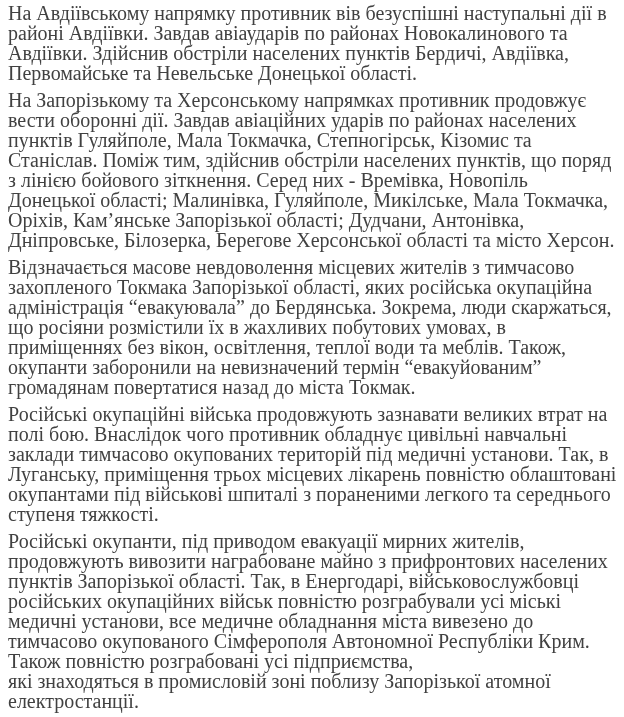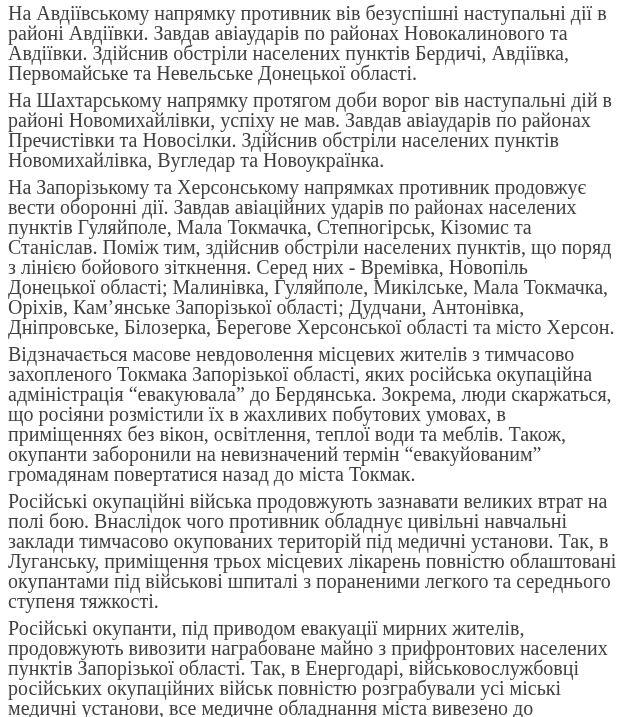--- a/index.html
+++ b/index.html
@@ -25,20 +25,19 @@
     color: #414141;
     white-space: pre-wrap;
     text-align: left;
   }
 </style>
 </head>
 <body>
 
 <div class="article">
   <p>На Авдіївському напрямку противник вів безуспішні наступальні дії в районі Авдіївки. Завдав авіаударів по районах Новокалинового та Авдіївки. Здійснив обстріли населених пунктів Бердичі, Авдіївка, Первомайське та Невельське Донецької області.</p>
-  <p>На Шахтарському напрямку протягом доби ворог вів наступальні дій в районі Новомихайлівки, успіху не мав. Завдав авіаударів по районах Пречистівки та Новосілки. Здійснив обстріли населених пунктів Новомихайлівка, Вугледар та Новоукраїнка.</p>
   <p>На Запорізькому та Херсонському напрямках противник продовжує вести оборонні дії. Завдав авіаційних ударів по районах населених пунктів Гуляйполе, Мала Токмачка, Степногірськ, Кізомис та Станіслав. Поміж тим, здійснив обстріли населених пунктів, що поряд з лінією бойового зіткнення. Серед них - Времівка, Новопіль Донецької області; Малинівка, Гуляйполе, Микілське, Мала Токмачка, Оріхів, Кам’янське Запорізької області; Дудчани, Антонівка, Дніпровське, Білозерка, Берегове Херсонської області та місто Херсон.</p>
   <p>Відзначається масове невдоволення місцевих жителів з тимчасово захопленого Токмака Запорізької області, яких російська окупаційна адміністрація “евакуювала” до Бердянська. Зокрема, люди скаржаться, що росіяни розмістили їх в жахливих побутових умовах, в приміщеннях без вікон, освітлення, теплої води та меблів. Також, окупанти заборонили на невизначений термін “евакуйованим” громадянам повертатися назад до міста Токмак.</p>
   <p>Російські окупаційні війська продовжують зазнавати великих втрат на полі бою. Внаслідок чого противник обладнує цивільні навчальні заклади тимчасово окупованих територій під медичні установи. Так, в Луганську, приміщення трьох місцевих лікарень повністю облаштовані окупантами під військові шпиталі з пораненими легкого та середнього ступеня тяжкості.</p>
   <p>Російські окупанти, під приводом евакуації мирних жителів, продовжують вивозити награбоване майно з прифронтових населених пунктів Запорізької області. Так, в Енергодарі, військовослужбовці російських окупаційних військ повністю розграбували усі міські медичні установи, все медичне обладнання міста вивезено до тимчасово окупованого Сімферополя Автономної Республіки Крим. Також повністю розграбовані усі підприємства,
 які знаходяться в промисловій зоні поблизу Запорізької атомної електростанції.</p>
   <p>Авіація Сил оборони за добу завдала 3 ударів по районах зосередження особового складу та військової техніки противника. А підрозділи ракетних військ і артилерії уразили 1 зенітно-ракетний комплекс, 2 райони зосередження живої сили, 1 склад пально-мастильних матеріалів, а також станцію радіоелектронної боротьби противника.</p>
 </div>
 
 </body></html>

